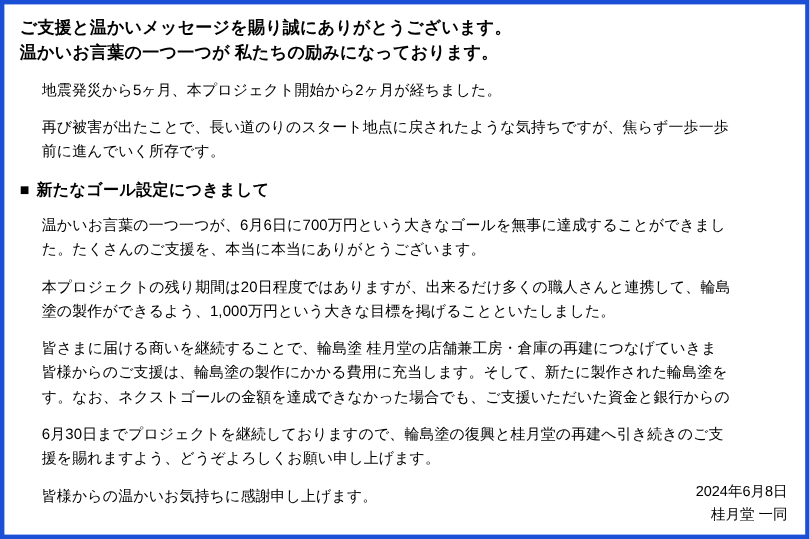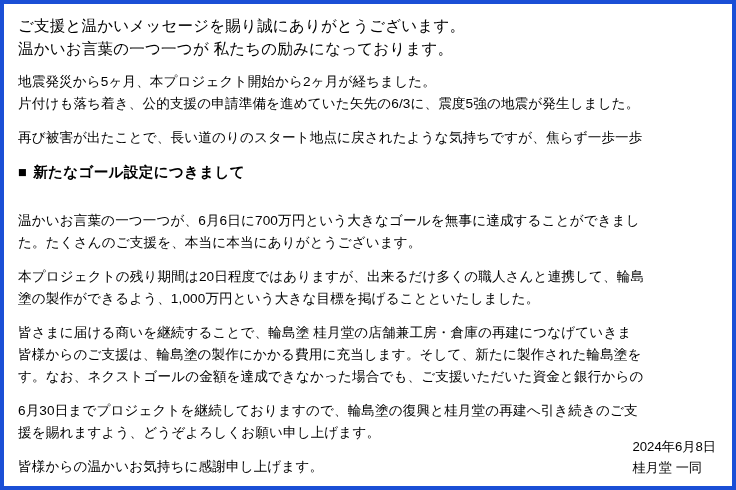--- a/index.html
+++ b/index.html
@@ -17,79 +17,81 @@
     box-sizing: border-box;
     width: 736px;
     height: 490px;
     border: 4px solid #1a4fd6;
     background: #ffffff;
     padding: 10px 14px 6px 14px;
     position: relative;
   }
   .heading {
     font-size: 15.5px;
-    font-weight: normal;
+    font-weight: bold;
     color: #000000;
     line-height: 1.5;
     letter-spacing: 0.2px;
     margin-bottom: 10px;
   }
   .heading div {
     white-space: nowrap;
   }
   .para {
     font-size: 13.6px;
     color: #000000;
     line-height: 1.62;
     margin-bottom: 12px;
     letter-spacing: 0.1px;
   }
   .para div {
     white-space: nowrap;
+    margin-left: 20px;
   }
   .section-title {
     font-size: 14.6px;
     font-weight: bold;
     color: #000000;
-    margin: 14px 0 28px 0;
+    margin: 14px 0 12px 0;
     letter-spacing: 0.3px;
   }
   .sq {
     display: inline-block;
     margin-right: 6px;
   }
   .signature {
     position: absolute;
     right: 16px;
     bottom: 8px;
+    text-align: right;
     font-size: 13.2px;
     line-height: 1.55;
     color: #000000;
   }
   .signature div {
     white-space: nowrap;
   }
 </style>
 </head>
 <body>
 
 <div class="page">
 
   <div class="heading">
     <div>ご支援と温かいメッセージを賜り誠にありがとうございます。</div>
     <div>温かいお言葉の一つ一つが 私たちの励みになっております。</div>
   </div>
 
   <div class="para">
     <div>地震発災から5ヶ月、本プロジェクト開始から2ヶ月が経ちました。</div>
-    <div>片付けも落ち着き、公的支援の申請準備を進めていた矢先の6/3に、震度5強の地震が発生しました。</div>
   </div>
 
   <div class="para">
     <div>再び被害が出たことで、長い道のりのスタート地点に戻されたような気持ちですが、焦らず一歩一歩</div>
+    <div>前に進んでいく所存です。</div>
   </div>
 
   <div class="section-title">
     <span class="sq">■</span><span>新たなゴール設定につきまして</span>
   </div>
 
   <div class="para">
     <div>温かいお言葉の一つ一つが、6月6日に700万円という大きなゴールを無事に達成することができまし</div>
     <div>た。たくさんのご支援を、本当に本当にありがとうございます。</div>
   </div>

